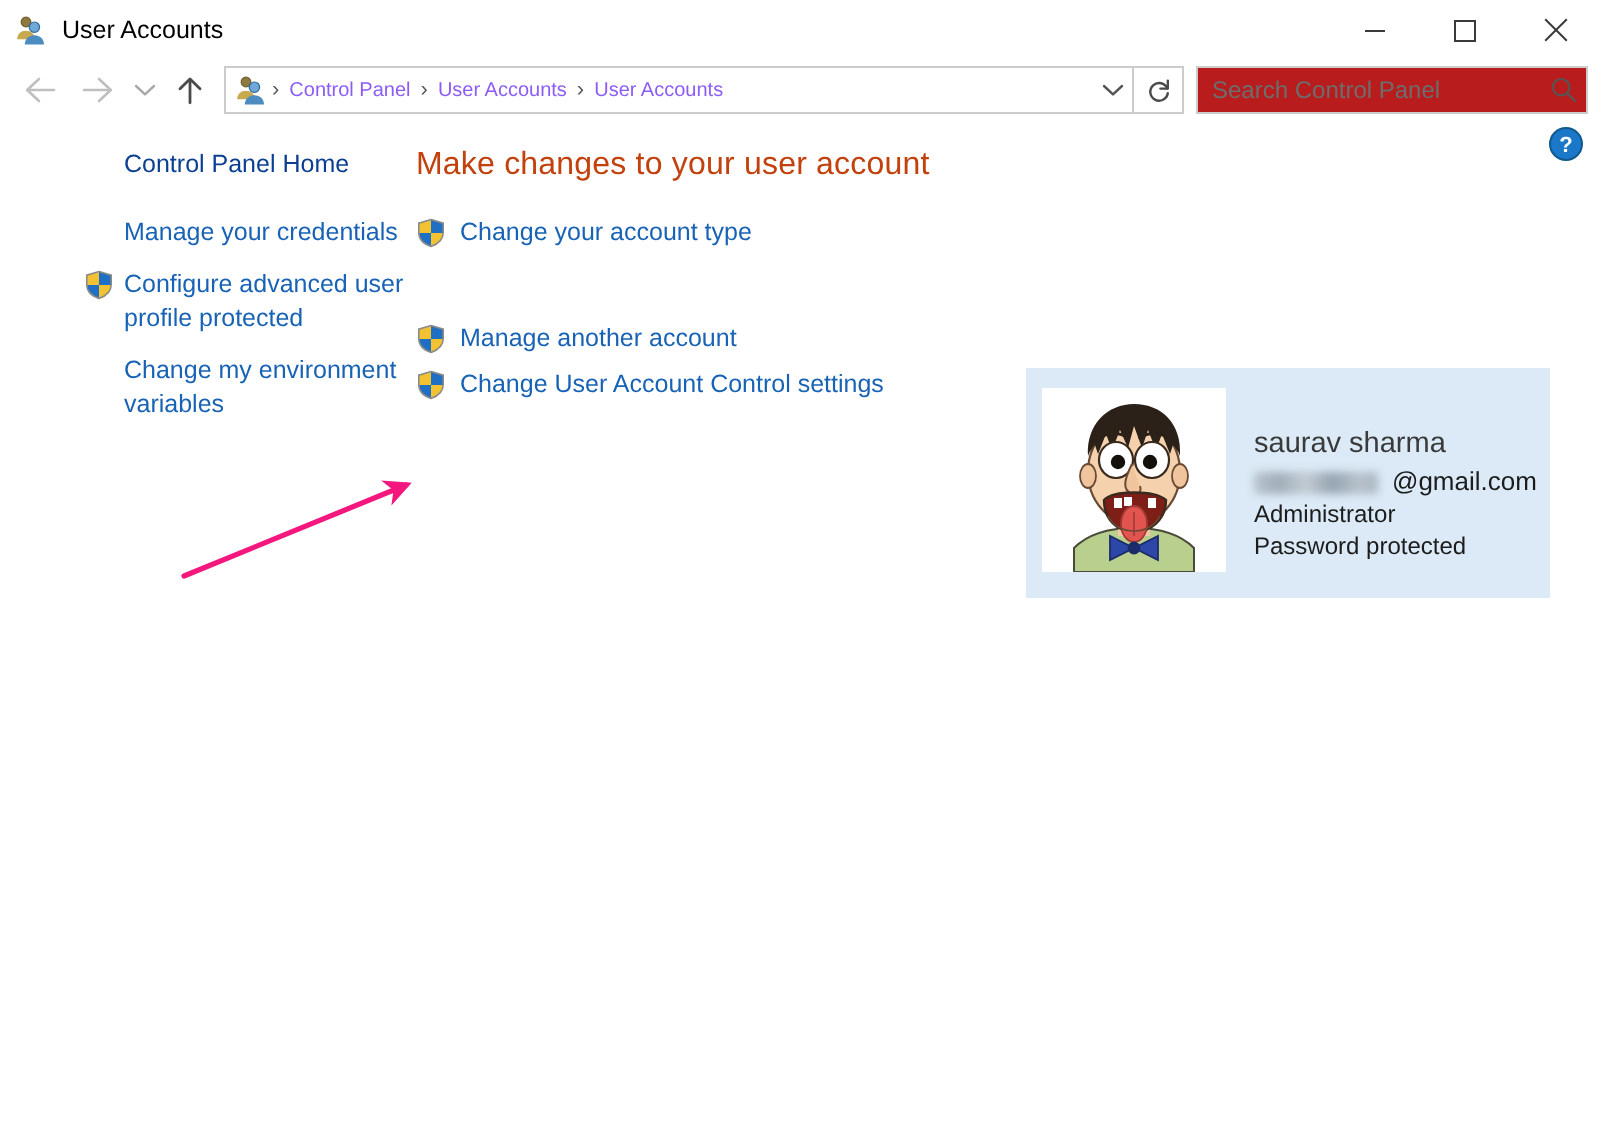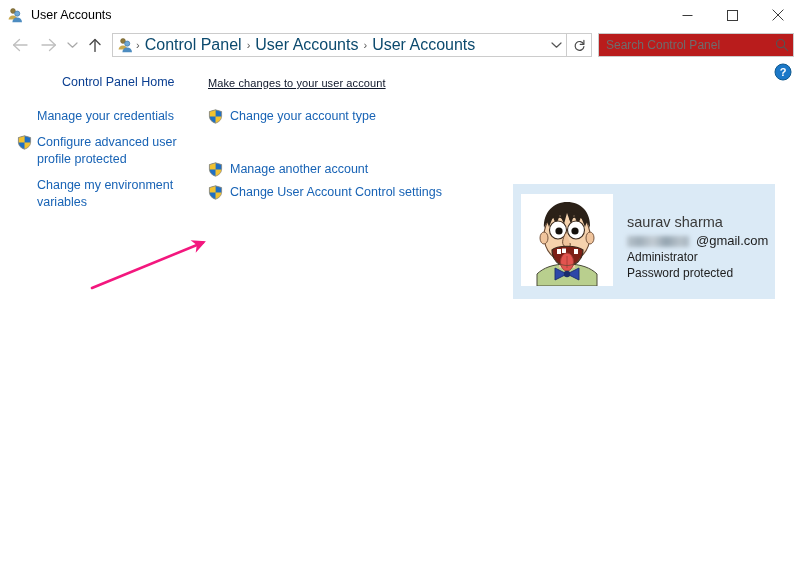--- a/index.html
+++ b/index.html
@@ -95,22 +95,22 @@
     min-width: 0;
   }
   .crumb-icon {
     width: 16px;
     height: 16px;
     margin-left: 4px;
     margin-right: 2px;
     flex: 0 0 auto;
   }
   .crumb {
-    font-size: 16px;
-    color: #0c4a6e;
+    font-size: 10px;
+    color: #8b5cf6;
     padding: 0 4px;
     white-space: nowrap;
   }
   .crumb-sep {
     color: #555555;
     font-size: 11px;
     padding: 0 1px;
     user-select: none;
   }
   .addr-dropdown {
@@ -194,46 +194,46 @@
     color: #0b3f91;
     margin-left: 25px;
     margin-bottom: 18px;
     line-height: 16px;
     display: inline-block;
   }
   .side-link {
     position: relative;
     font-size: 12.5px;
     color: #1863b5;
+    margin-left: 25px;
     margin-bottom: 9px;
     line-height: 17px;
     max-width: 160px;
   }
   .side-link .shield {
     position: absolute;
     left: -20px;
     top: 1px;
   }
 
   
   .main {
     position: absolute;
     left: 208px;
     top: 0;
     right: 0;
   }
   .page-heading {
-    font-size: 11px;
-    color: #0f172a;
+    font-size: 16px;
+    color: #c2410c;
     margin-top: 12px;
     margin-bottom: 0;
     font-weight: normal;
     line-height: 22px;
     letter-spacing: 0.1px;
-    text-decoration: underline;
   }
   .link-row {
     position: relative;
     margin-top: 14px;
     font-size: 12.5px;
     line-height: 17px;
     color: #1863b5;
     padding-left: 22px;
   }
   .link-row.indent {

